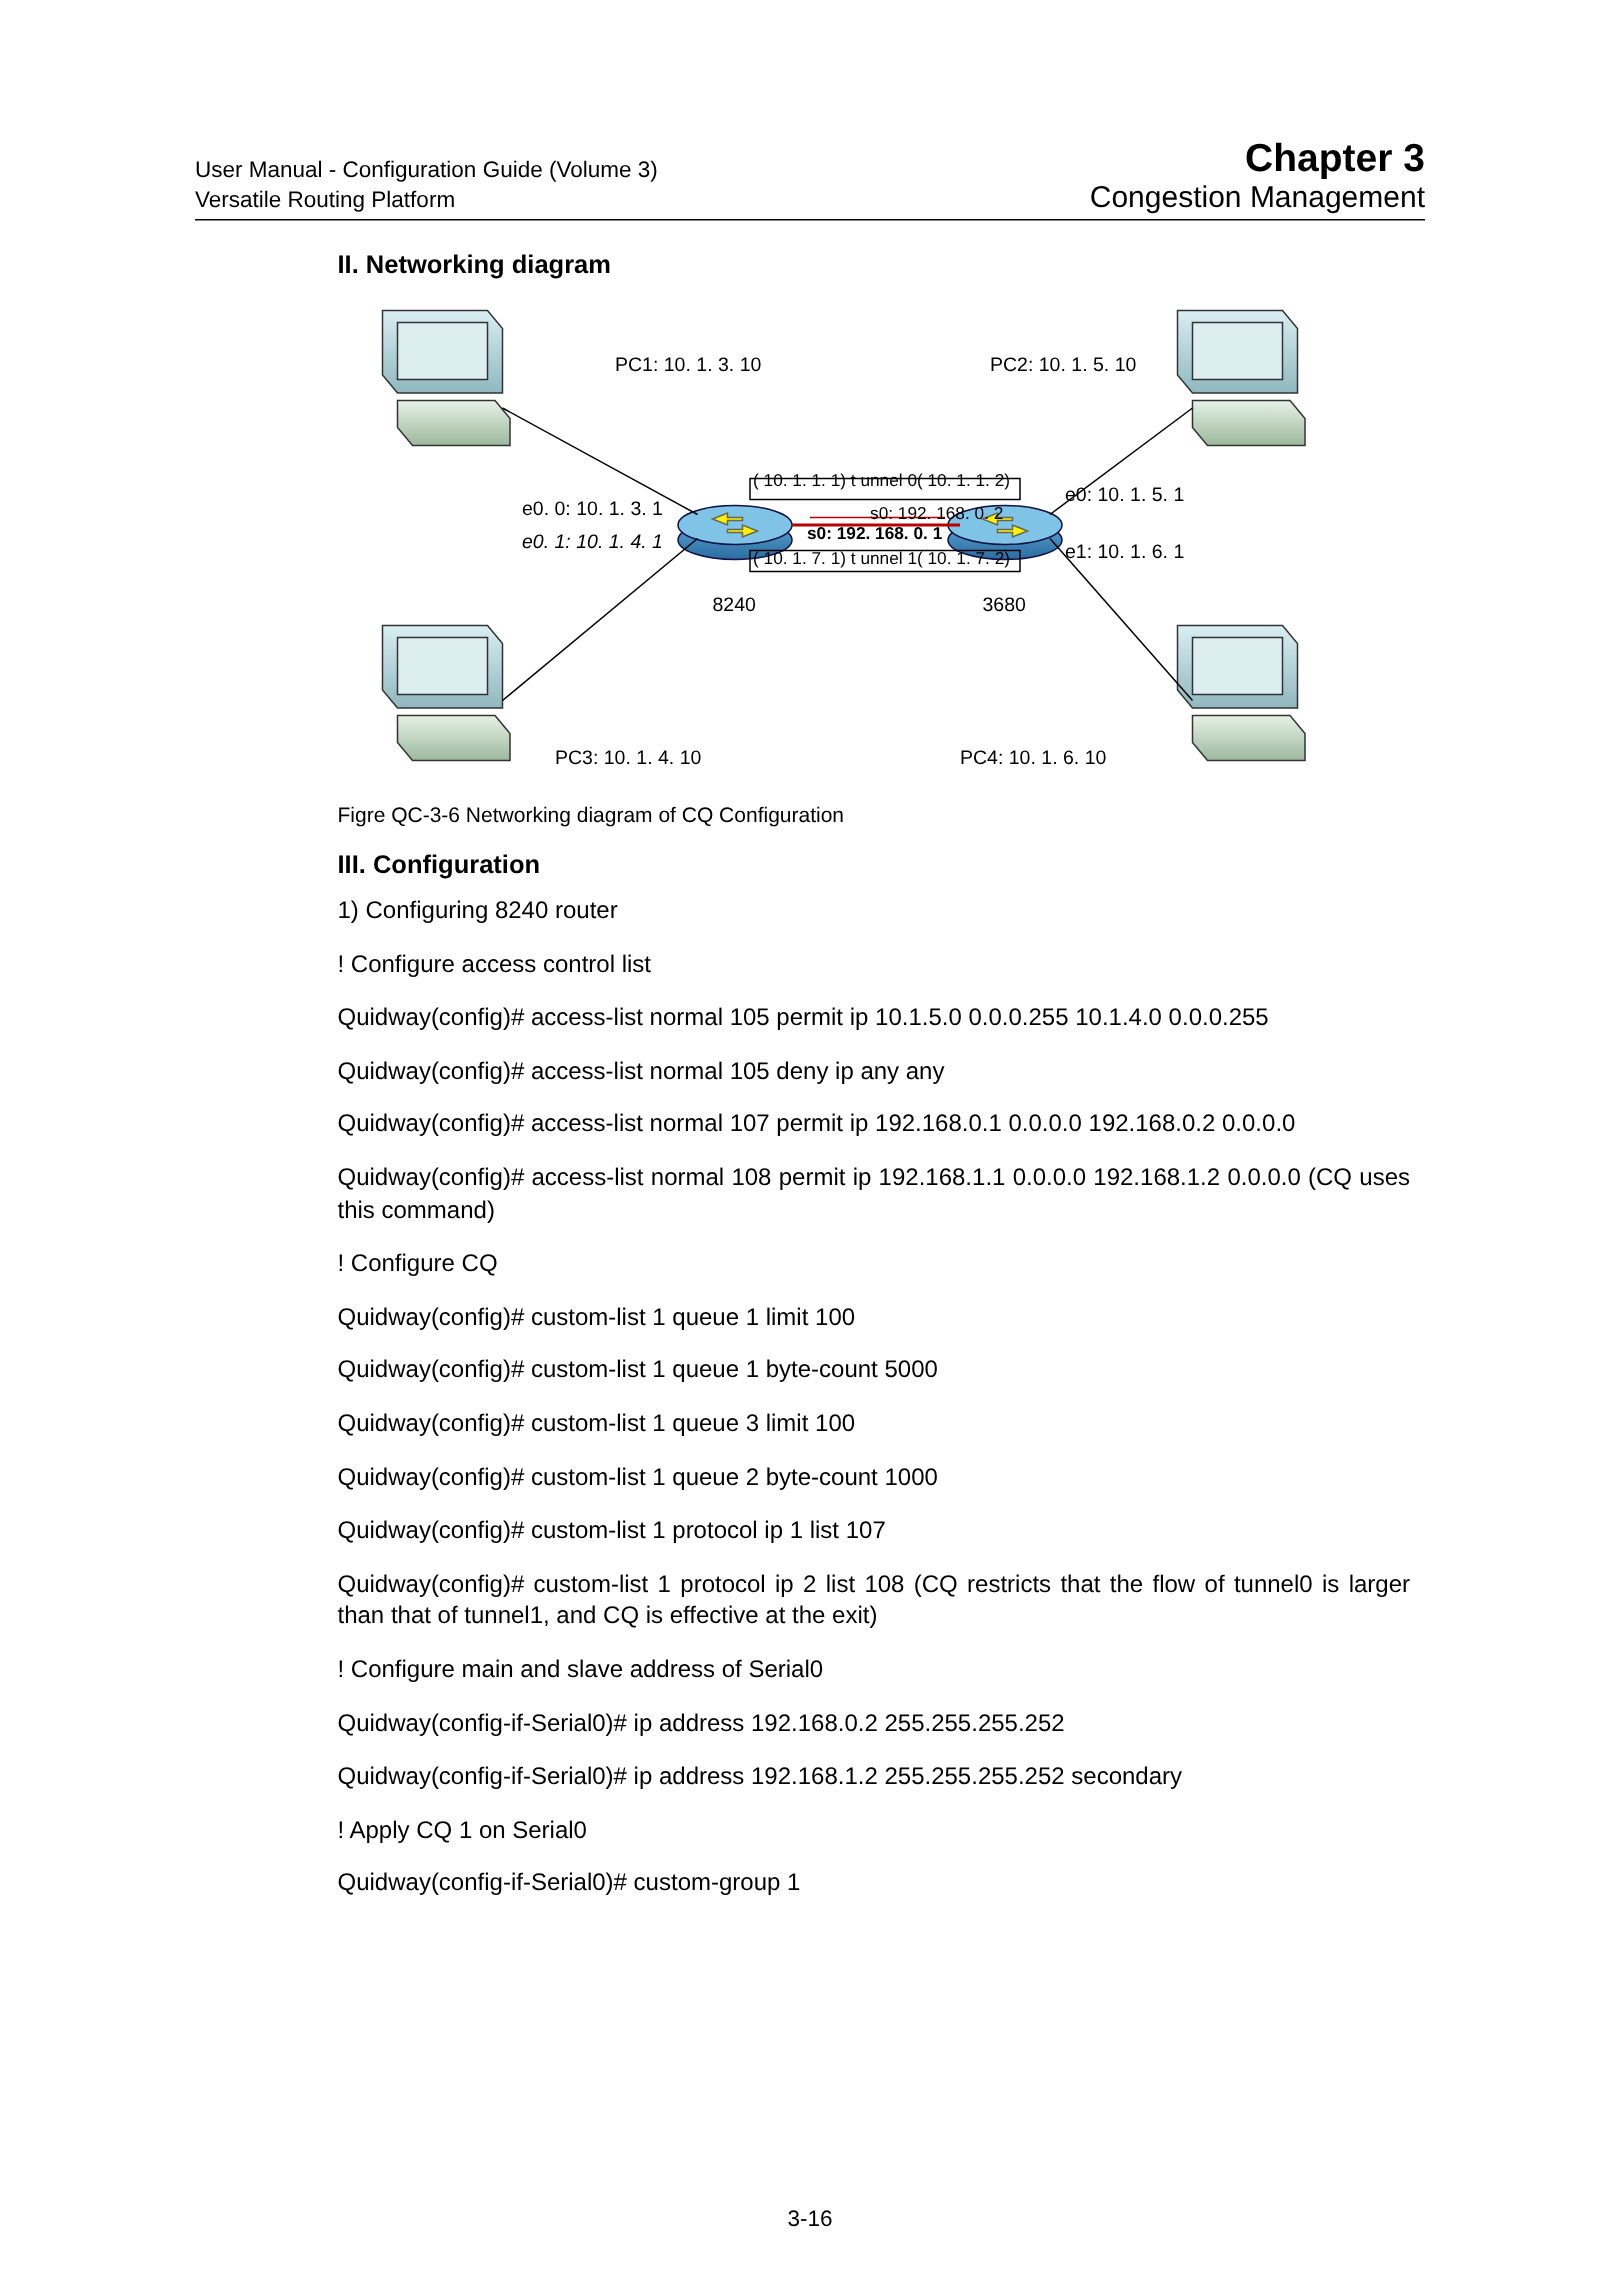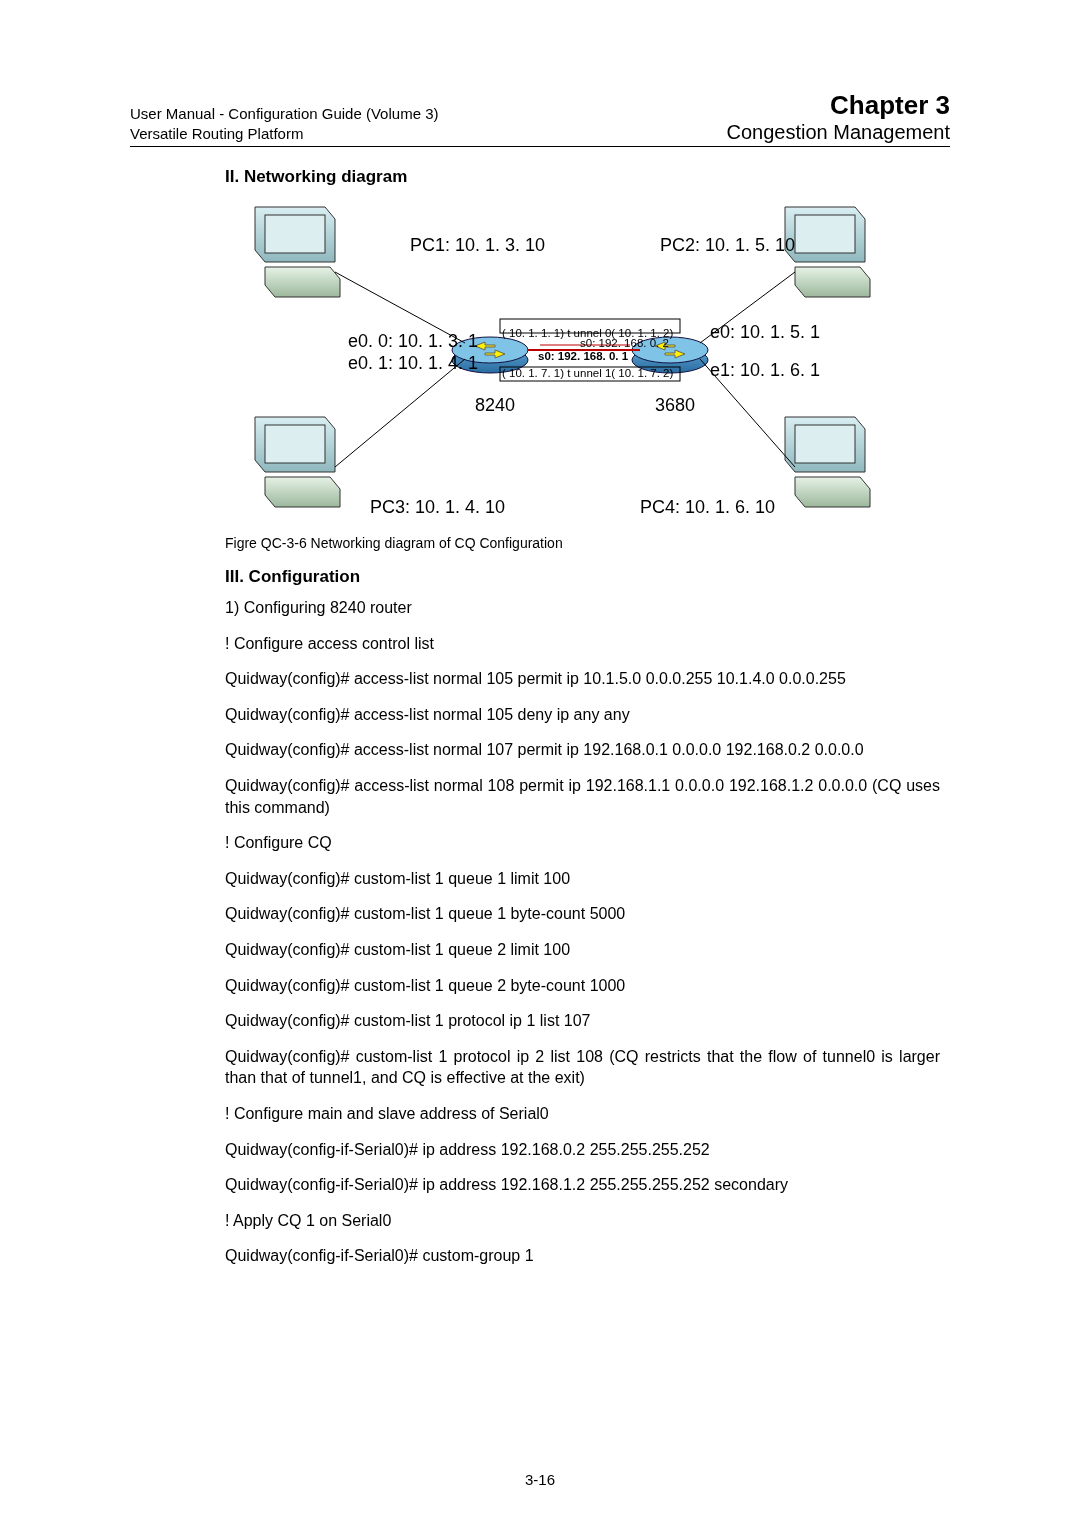--- a/index.html
+++ b/index.html
@@ -38,21 +38,21 @@
   }
   .diagram-box {
     margin-left: 110px;
     margin-bottom: 8px;
     position: relative;
     width: 640px;
     height: 330px;
     font-size: 12px;
   }
   .diagram-box svg { position:absolute; top:0; left:0; }
-  .dtext { position: absolute; white-space: nowrap; font-size: 18px; }
+  .dtext { position: absolute; white-space: nowrap; font-size: 13px; }
   .fig-caption { font-size: 14px; margin-left: 95px; margin-bottom: 16px; }
   .body-text p { margin-bottom: 14px; line-height: 1.35; font-size: 16px; text-align: justify; }
   .list-item { margin-left: 0; }
   .page-num { text-align: center; font-size: 15px; position:absolute; bottom:40px; left:0; right:0;}
   .tunnel-lbl { font-size: 11.5px; }
 </style>
 </head>
 <body>
 
 <div class="page">
@@ -134,24 +134,24 @@
       <line x1="95" y1="75" x2="225" y2="146" stroke="#000"></line>
       <line x1="95" y1="270" x2="225" y2="162" stroke="#000"></line>
       <line x1="555" y1="75" x2="460" y2="146" stroke="#000"></line>
       <line x1="555" y1="270" x2="460" y2="162" stroke="#000"></line>
     </svg>
     <span class="dtext" style="left:170px; top:38px;">PC1: 10. 1. 3. 10</span>
     <span class="dtext" style="left:420px; top:38px;">PC2: 10. 1. 5. 10</span>
     <span class="dtext" style="left:130px; top:300px;">PC3: 10. 1. 4. 10</span>
     <span class="dtext" style="left:400px; top:300px;">PC4: 10. 1. 6. 10</span>
     <span class="dtext" style="left:108px; top:134px;">e0. 0: 10. 1. 3. 1</span>
-    <span class="dtext" style="left:108px; top:156px;">e0. 1: 10. 1. 4. 1</span>
+    <span class="dtext" style="left:108px; top:156px;font-style:italic;">e0. 1: 10. 1. 4. 1</span>
     <span class="dtext" style="left:470px; top:125px;">e0: 10. 1. 5. 1</span>
     <span class="dtext" style="left:470px; top:163px;">e1: 10. 1. 6. 1</span>
-    <span class="dtext tunnel-lbl" style="left:262px; top:130px;">( 10. 1. 1. 1) t unnel 0( 10. 1. 1. 2)</span>
+    <span class="dtext tunnel-lbl" style="left:262px; top:118px;">( 10. 1. 1. 1) t unnel 0( 10. 1. 1. 2)</span>
     <span class="dtext tunnel-lbl" style="left:262px; top:170px;">( 10. 1. 7. 1) t unnel 1( 10. 1. 7. 2)</span>
     <span class="dtext tunnel-lbl" style="left:340px; top:140px; color:#000;">s0: 192. 168. 0. 2</span>
     <span class="dtext tunnel-lbl" style="left:298px; top:153px; color:#000;font-weight:bold;">s0: 192. 168. 0. 1</span>
     <span class="dtext" style="left:235px; top:198px;">8240</span>
     <span class="dtext" style="left:415px; top:198px;">3680</span>
   </div>
 
   <div class="fig-caption">Figre QC-3-6  Networking diagram of CQ Configuration</div>
 
   <div class="section-h">III. Configuration</div>
@@ -159,21 +159,21 @@
   <div class="content-block body-text">
     <p class="list-item">1)    Configuring 8240 router</p>
     <p>! Configure access control list</p>
     <p>Quidway(config)#  access-list  normal  105  permit  ip  10.1.5.0  0.0.0.255  10.1.4.0 0.0.0.255</p>
     <p>Quidway(config)# access-list normal 105 deny ip any any</p>
     <p>Quidway(config)#  access-list  normal  107  permit  ip  192.168.0.1  0.0.0.0  192.168.0.2 0.0.0.0</p>
     <p>Quidway(config)#  access-list  normal  108  permit  ip  192.168.1.1  0.0.0.0  192.168.1.2 0.0.0.0  (CQ uses this command)</p>
     <p>! Configure CQ</p>
     <p>Quidway(config)# custom-list 1 queue 1 limit 100</p>
     <p>Quidway(config)# custom-list 1 queue 1 byte-count 5000</p>
-    <p>Quidway(config)# custom-list 1 queue 2 limit 100</p>
+    <p>Quidway(config)# custom-list 1 queue 3 limit 100</p>
     <p>Quidway(config)# custom-list 1 queue 2 byte-count 1000</p>
     <p>Quidway(config)# custom-list 1 protocol ip 1 list 107</p>
     <p>Quidway(config)#  custom-list  1  protocol  ip  2  list  108  (CQ  restricts  that  the  flow  of tunnel0 is larger than that of tunnel1, and CQ is effective at the exit)</p>
     <p>! Configure main and slave address of Serial0</p>
     <p>Quidway(config-if-Serial0)# ip address 192.168.0.2 255.255.255.252</p>
     <p>Quidway(config-if-Serial0)# ip address 192.168.1.2 255.255.255.252 secondary</p>
     <p>! Apply CQ 1 on Serial0</p>
     <p>Quidway(config-if-Serial0)# custom-group 1</p>
   </div>
 

